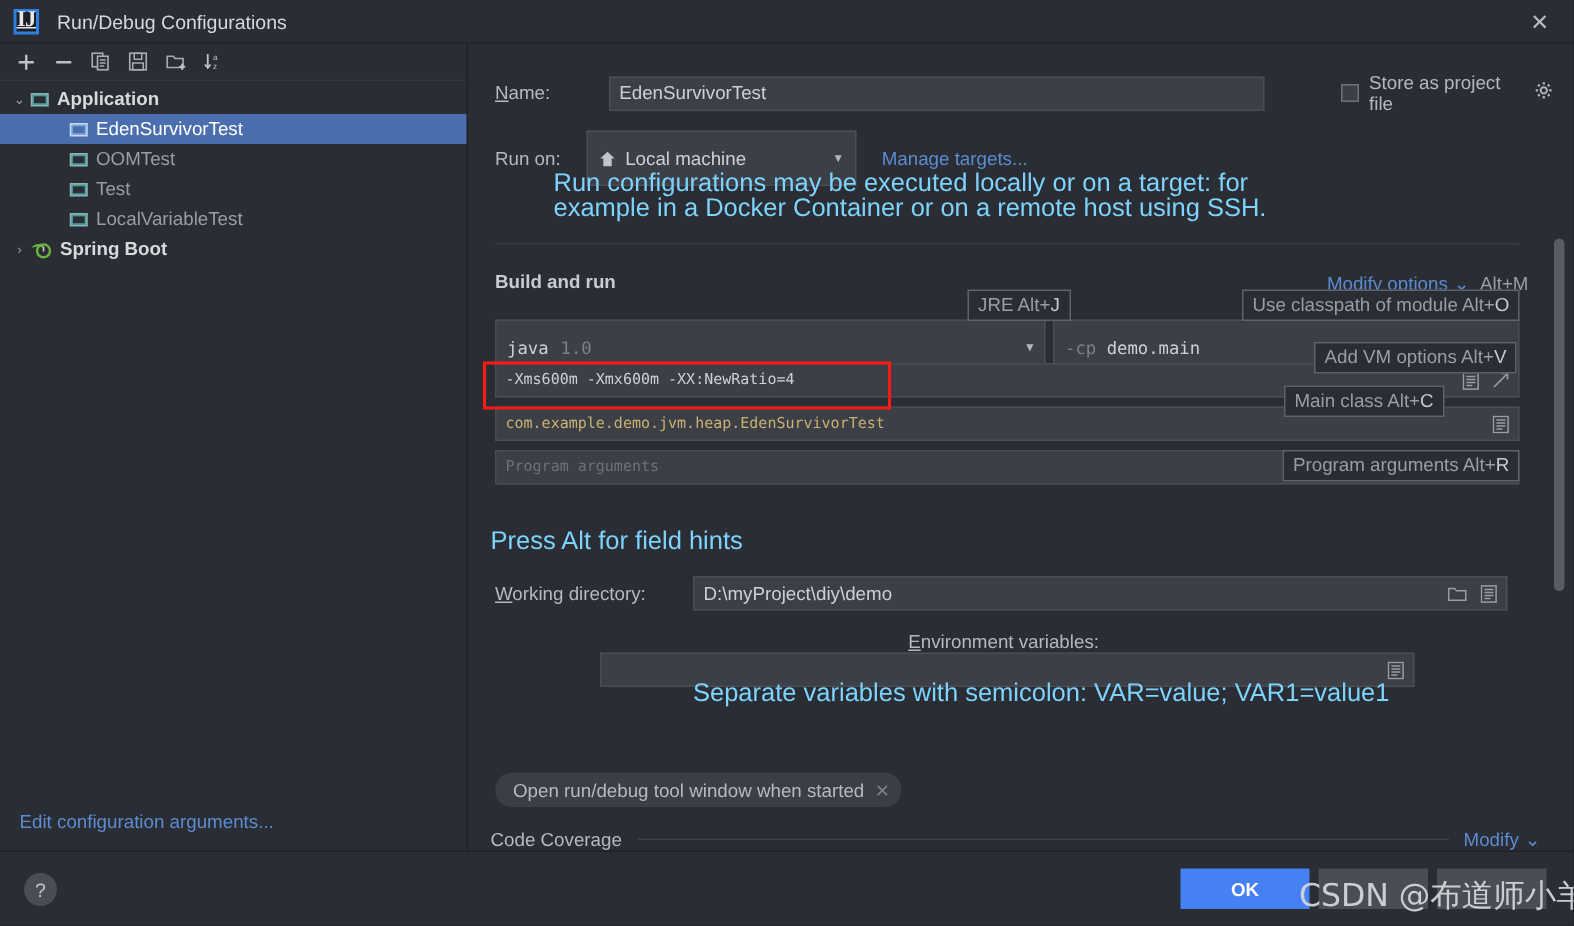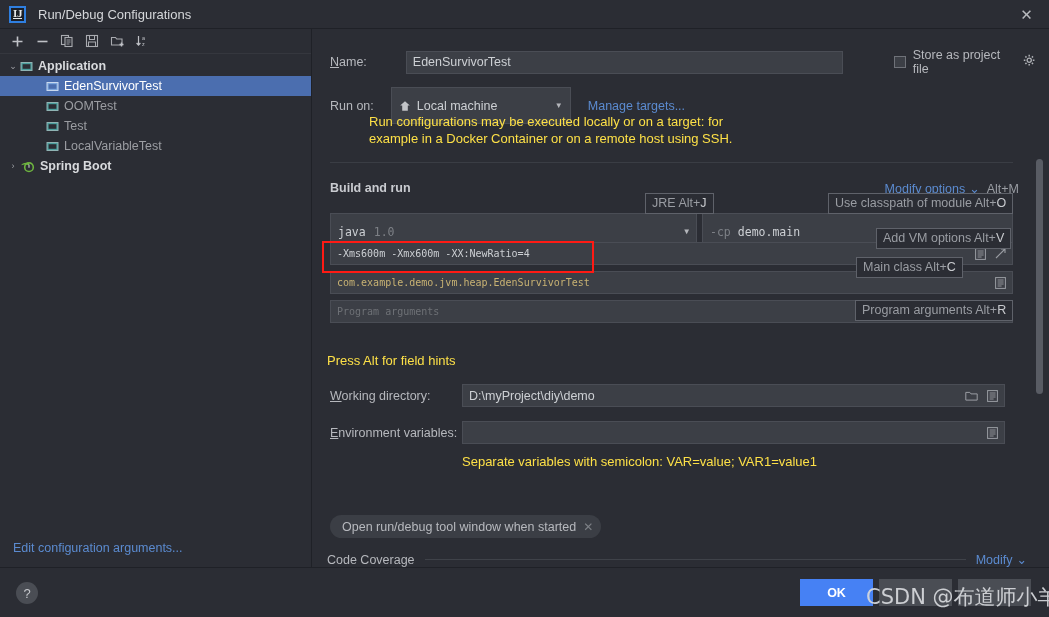--- a/index.html
+++ b/index.html
@@ -22,21 +22,21 @@
     position: absolute; top: 0; left: 0; width: 1049px; height: 29px;
     background: #2b2d34;
     border-bottom: 1px solid #1f2127;
     display: flex; align-items: center;
   }
   .ij-logo {
     width: 17px; height: 17px; margin-left: 9px;
     border: 2px solid #2f7fe0; background: #1c1f26;
     display: flex; align-items: center; justify-content: center;
     font-family: "Liberation Serif", serif;
-    font-size: 11px; font-weight: bold; color: #e6e8ea;
+    font-size: 15px; font-weight: bold; color: #e6e8ea;
     letter-spacing: -0.5px;
   }
   .ij-logo span { border-bottom: 1.5px solid #e6e8ea; padding-bottom: 0px; line-height: 9px;}
   .title-text {
     margin-left: 12px; font-size: 13px; color: #d5d7da;
   }
   .win-close {
     position: absolute; right: 0; top: 0; width: 45px; height: 29px;
     display: flex; align-items: center; justify-content: center;
     color: #b8babe; font-size: 15px; font-family: "DejaVu Sans", sans-serif;
@@ -107,21 +107,21 @@
 
   .combo {
     background: #3c3f46; border: 1px solid #4a4d55;
     height: 37px; display: flex; align-items: center;
     padding: 0 4px 0 7px; color: #cdd0d4; font-size: 12.5px;
   }
   .combo .arrow { margin-left: auto; color: #b4b6bb; font-size: 8px; padding-right:3px;}
 
   .link { color: #5b8bd0; font-size: 12.5px; }
 
-  .hint { color: #fde047; font-size: 13px; line-height: 17px; }
+  .hint { color: #7dd3fc; font-size: 17px; line-height: 17px; }
 
   .sectionhdr { color: #c9cbd0; font-size: 12.5px; font-weight: bold; }
 
   .sep-line { height: 1px; background: #3a3d44; }
 
   .tooltip {
     position: absolute;
     background: #2b2d34;
     border: 1px solid #5f626a;
     color: #9a9da3;
@@ -439,21 +439,21 @@
           <span class="fieldicon">
             <svg width="11" height="12" viewBox="0 0 11 12">
                 <rect x="0.6" y="0.6" width="9.8" height="10.8" fill="none" stroke="#9a9da3" stroke-width="1"></rect>
                 <path d="M2.6 3h6M2.6 5h6M2.6 7h6M2.6 9h4" stroke="#9a9da3" stroke-width="0.9"></path>
               </svg>
           </span>
         </span>
       </div>
     </div>
 
-    <div class="row" style="position:absolute;left:17px;top:392px;width:683px;">
+    <div class="row" style="position:absolute;left:17px;top:392px;width:683px;flex-direction:column;">
       <div class="lbl" style="width:132px;"><u>E</u>nvironment variables:</div>
       <div class="txtfield" style="width:543px;">
         <span></span>
         <span style="margin-left:auto;display:flex;">
           <span class="fieldicon">
             <svg width="11" height="12" viewBox="0 0 11 12">
                 <rect x="0.6" y="0.6" width="9.8" height="10.8" fill="none" stroke="#9a9da3" stroke-width="1"></rect>
                 <path d="M2.6 3h6M2.6 5h6M2.6 7h6M2.6 9h4" stroke="#9a9da3" stroke-width="0.9"></path>
               </svg>
           </span>
@@ -498,21 +498,21 @@
 
   <div class="tooltip" style="left:855px;top:300px;">
     <span>Program arguments Alt+</span><b>R</b>
   </div>
 
   <div class="redbox" style="left:322px;top:241px;width:272px;height:32px;"></div>
 
   <div class="bottombar">
     <div class="helpbtn">?</div>
     <div style="position:absolute;right:18px;top:11px;display:flex;gap:6px;">
-      <div class="btn primary" style="width:73px;">OK</div>
+      <div class="btn primary" style="width:86px;">OK</div>
       <div class="btn normal" style="width:73px;"></div>
       <div class="btn normal" style="width:73px;"></div>
     </div>
   </div>
 
   <div class="watermark" style="left:866px;top:583px;">CSDN @布道师小羊</div>
 
 </div>
 
 </body></html>

